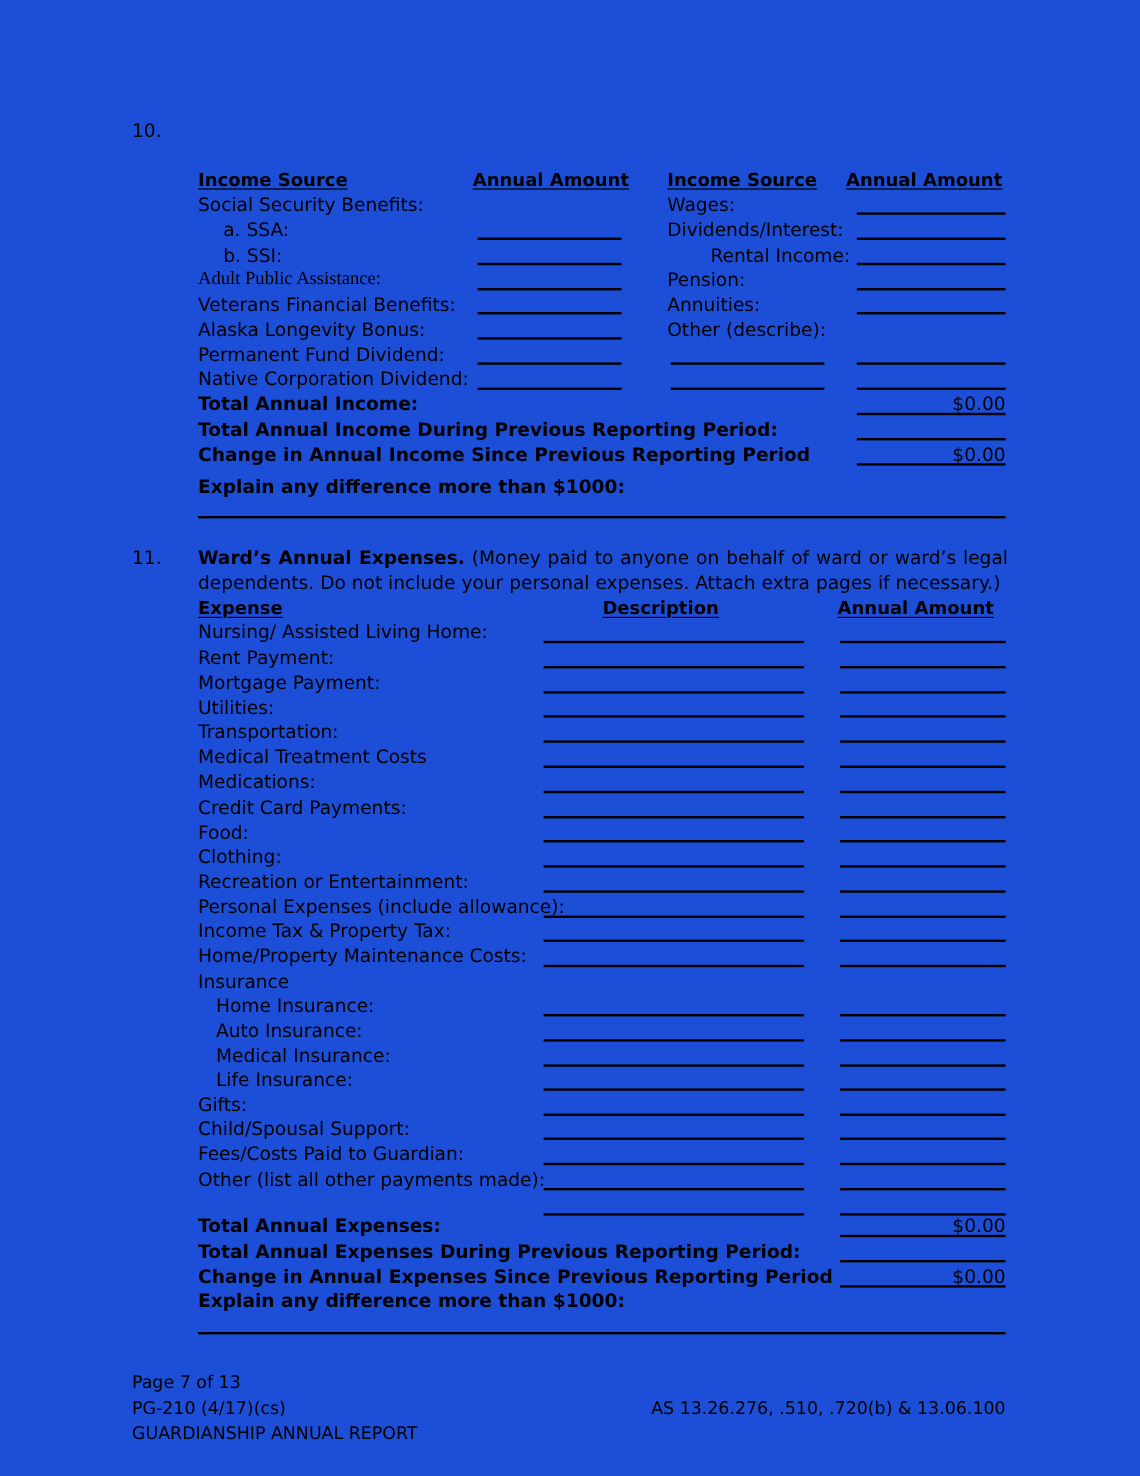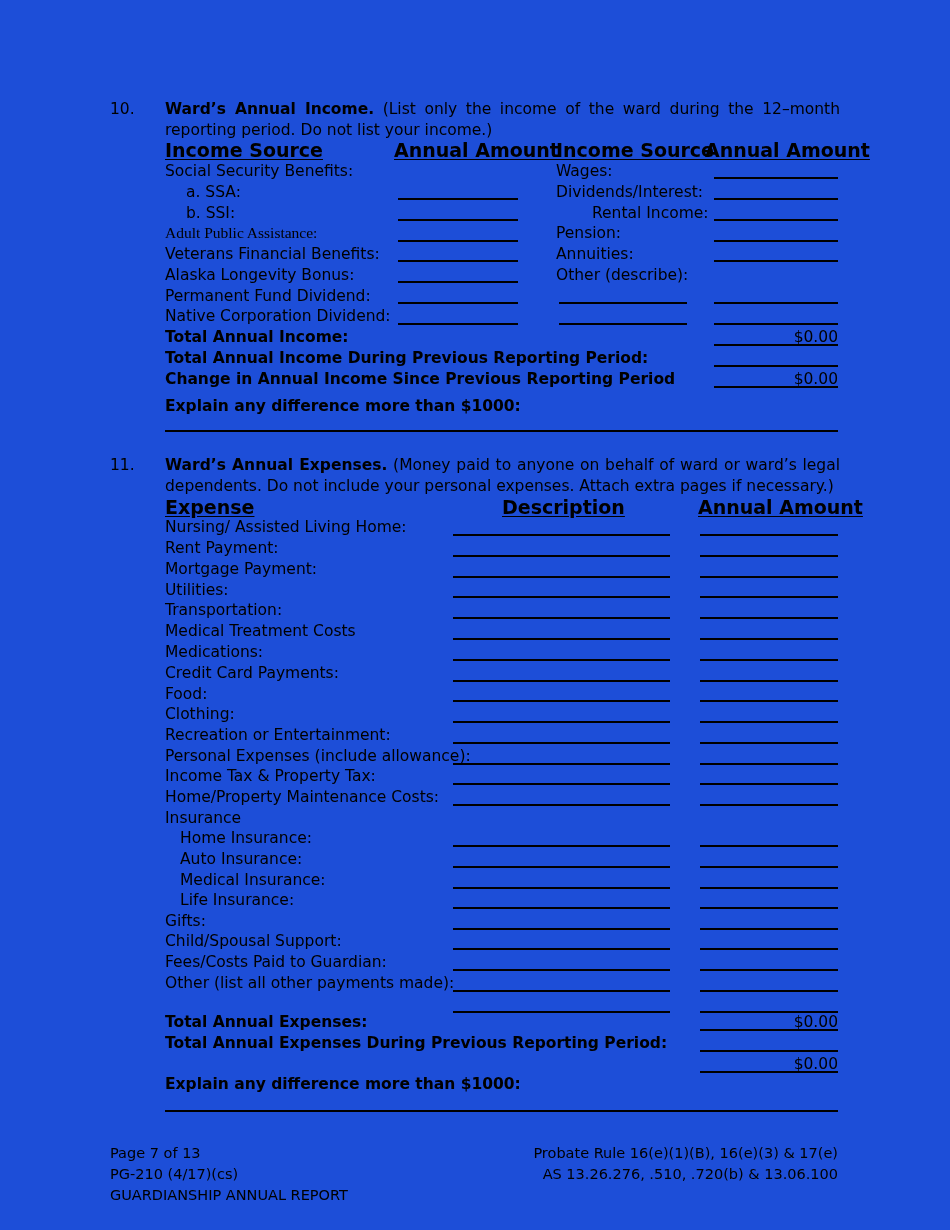--- a/index.html
+++ b/index.html
@@ -37,21 +37,21 @@
     left: 165px;
     width: 675px;
     font-size: 15.5px;
     line-height: 20.8px;
     text-align: justify;
     text-justify: inter-word;
   }
   .lead b { font-weight: bold; }
   .colhead {
     position: absolute;
-    font-size: 19px;
+    font-size: 15px;
     line-height: 20.8px;
     font-weight: bold;
     text-decoration: underline;
     text-underline-offset: 2px;
     white-space: nowrap;
   }
   .item {
     position: absolute;
     font-size: 15.5px;
     line-height: 20.8px;
@@ -90,21 +90,20 @@
     white-space: nowrap;
   }
 </style>
 </head>
 <body>
 
 <div class="page">
 
   <div class="num" style="left:110px; top:99px;">10.</div>
 
-  <div class="lead" style="top:99px;"><b>Ward’s Annual Income.</b><span> (List only the income of the ward during the 12–month reporting period.  Do not list your income.)</span></div>
 
   <div class="colhead" style="left:165px; top:140px;">Income Source</div>
   <div class="colhead" style="left:394px; top:140px;">Annual Amount</div>
   <div class="colhead" style="left:556px; top:140px;">Income Source</div>
   <div class="colhead" style="left:705px; top:140px;">Annual Amount</div>
 
   <div class="item" style="left:165px; top:161px;">Social Security Benefits:</div>
   <div class="item" style="left:186px; top:182px;">a.  SSA:</div>
   <div class="item" style="left:186px; top:203px;">b.  SSI:</div>
   <div class="item" style="left:165px; top:223px;font-family:Liberation Serif, serif;">Adult Public Assistance:</div>
@@ -258,27 +257,27 @@
   <div class="rule" style="left:700px; top:1011px; width:138px;"></div>
 
   <div class="total" style="left:165px; top:1012px;">Total Annual Expenses:</div>
   <div class="amt" style="left:700px; top:1012px; width:138px;">$0.00</div>
   <div class="rule" style="left:700px; top:1029px; width:138px;"></div>
 
   <div class="total" style="left:165px; top:1033px;">Total Annual Expenses During Previous Reporting Period:</div>
   <div class="amt" style="left:700px; top:1033px; width:138px;"></div>
   <div class="rule" style="left:700px; top:1050px; width:138px;"></div>
 
+  <div class="total" style="left:165px; top:1054px;">Change in Annual Expenses Since Previous Reporting Period</div>
   <div class="amt" style="left:700px; top:1054px; width:138px;">$0.00</div>
   <div class="rule" style="left:700px; top:1071px; width:138px;"></div>
 
   <div class="total" style="left:165px; top:1074px;">Explain any difference more than $1000:</div>
 
   <div class="rule full" style="left:165px; top:1110px; width:673px;"></div>
 
   <div class="foot-l" style="top:1144px;">Page 7 of 13</div>
   <div class="foot-l" style="top:1165px;">PG-210 (4/17)(cs)</div>
   <div class="foot-l" style="top:1186px;">GUARDIANSHIP ANNUAL REPORT</div>
 
-  <div class="foot-r" style="top:1144px;">Probate Rule 16(e)(1)(B), 16(e)(3) &amp; 17(e)</div>
   <div class="foot-r" style="top:1165px;">AS 13.26.276, .510, .720(b) &amp; 13.06.100</div>
 
 </div>
 
 </body></html>

